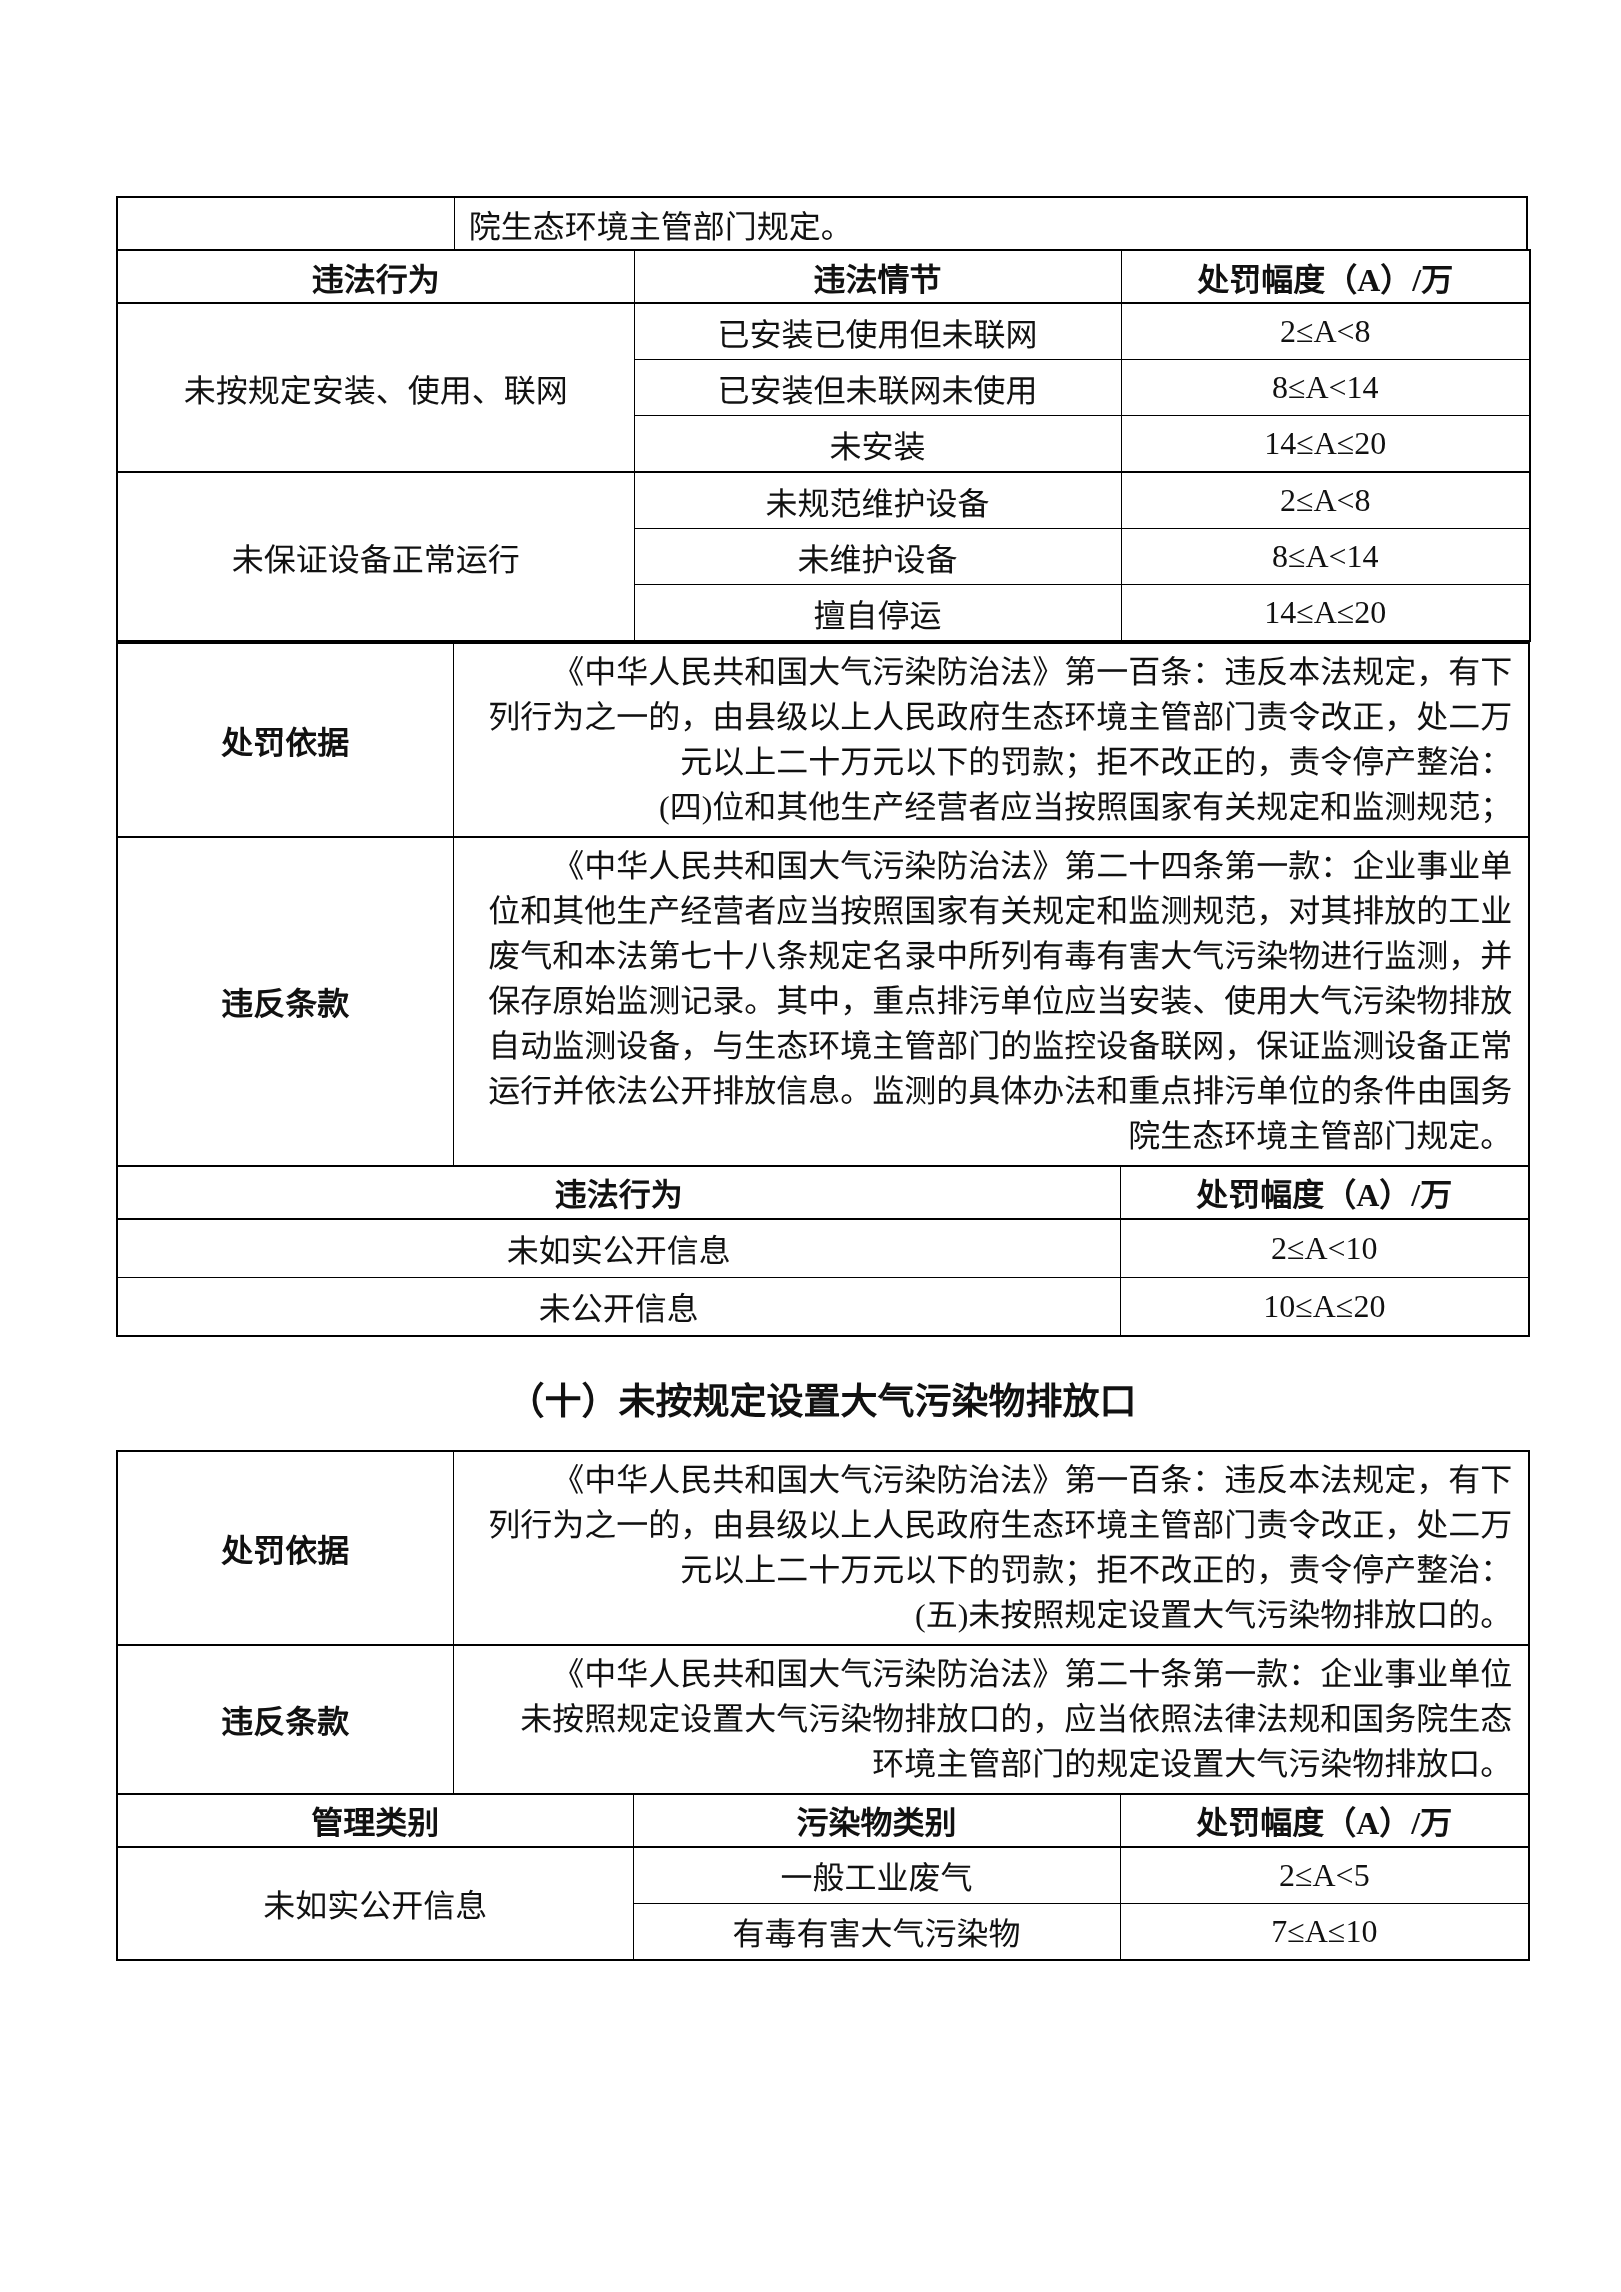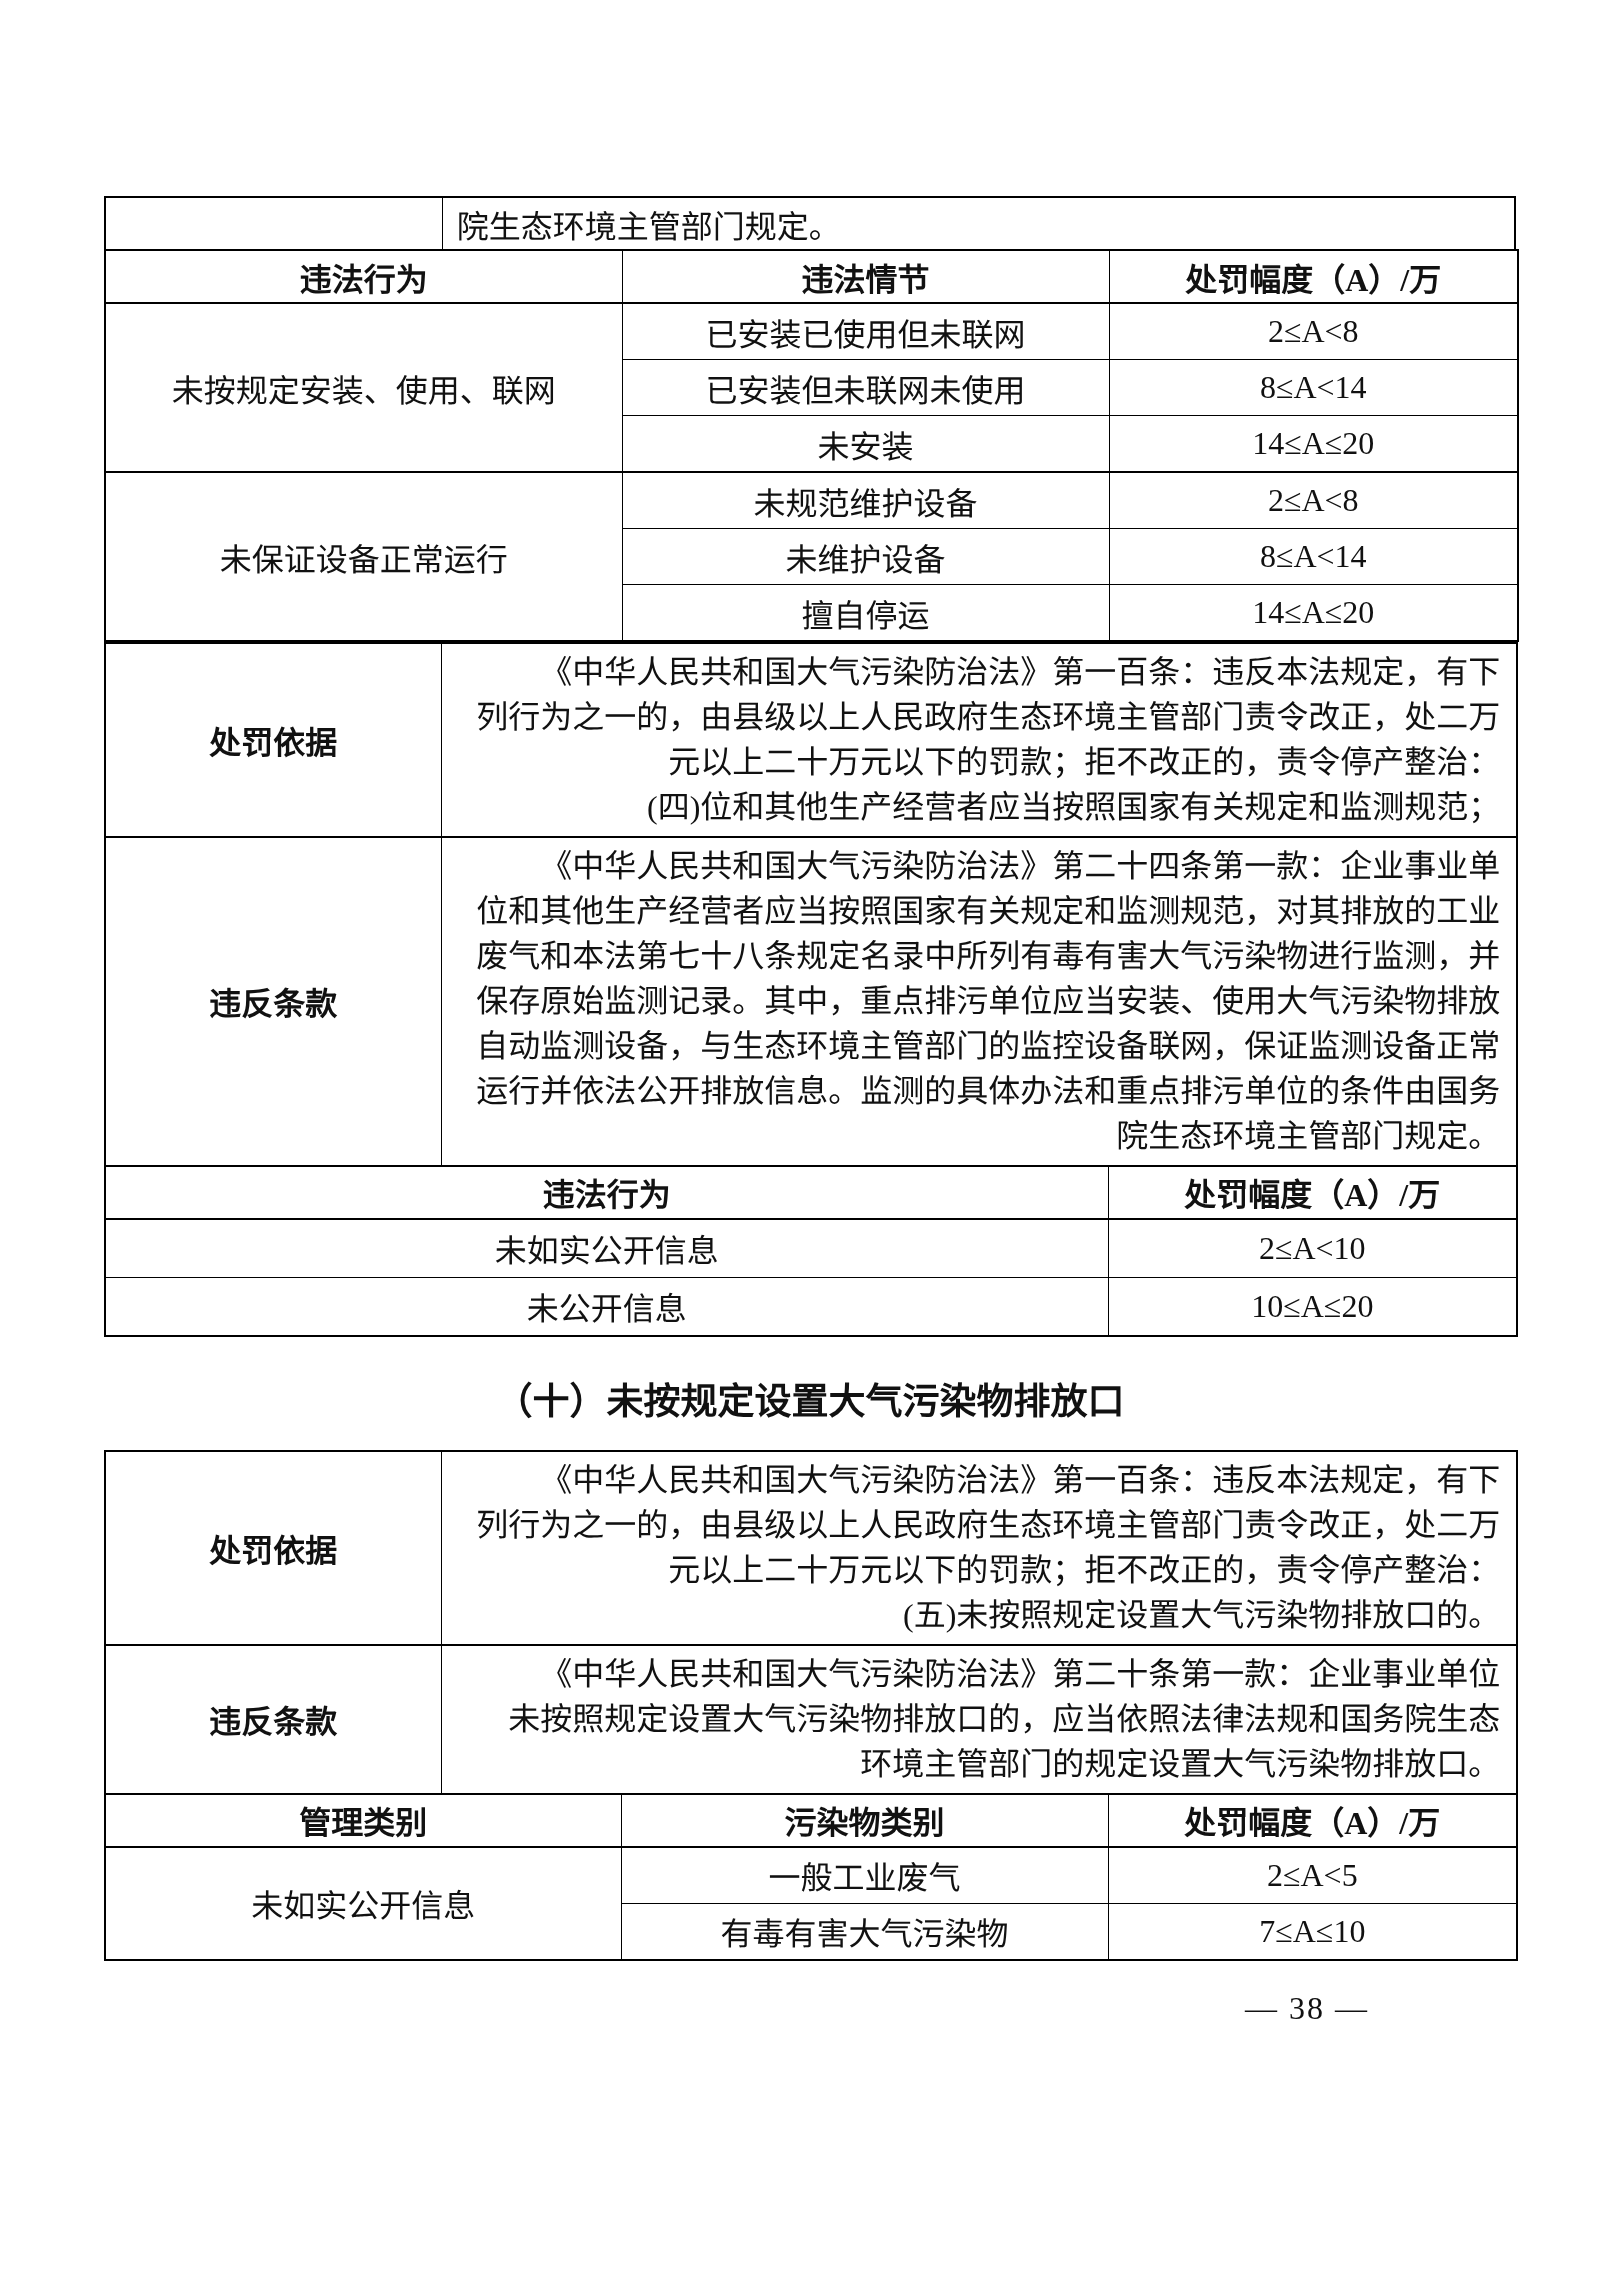--- a/index.html
+++ b/index.html
@@ -6,21 +6,21 @@
   body{
     width:1621px;height:2293px;
     background:#ffffff;
     color:#111;
     font-family:"Liberation Serif","DejaVu Serif",serif;
     position:relative;
     overflow:hidden;
   }
   .sheet{
     position:absolute;
-    left:104px; top:196px;
+    left:116px; top:196px;
     width:1412px;
   }
   
   .cont-row{
     display:flex;
     border:2px solid #000;
     border-bottom:none;
     height:51px;
   }
   .cont-left{
@@ -219,16 +219,15 @@
       <td>一般工业废气</td>
       <td>2≤A&lt;5</td>
     </tr>
     <tr class="row56">
       <td>有毒有害大气污染物</td>
       <td>7≤A≤10</td>
     </tr>
   </tbody>
     </table>
 
-  <div class="page-num">— 38 —</div>
 
 </div>
 
 
 </body></html>

